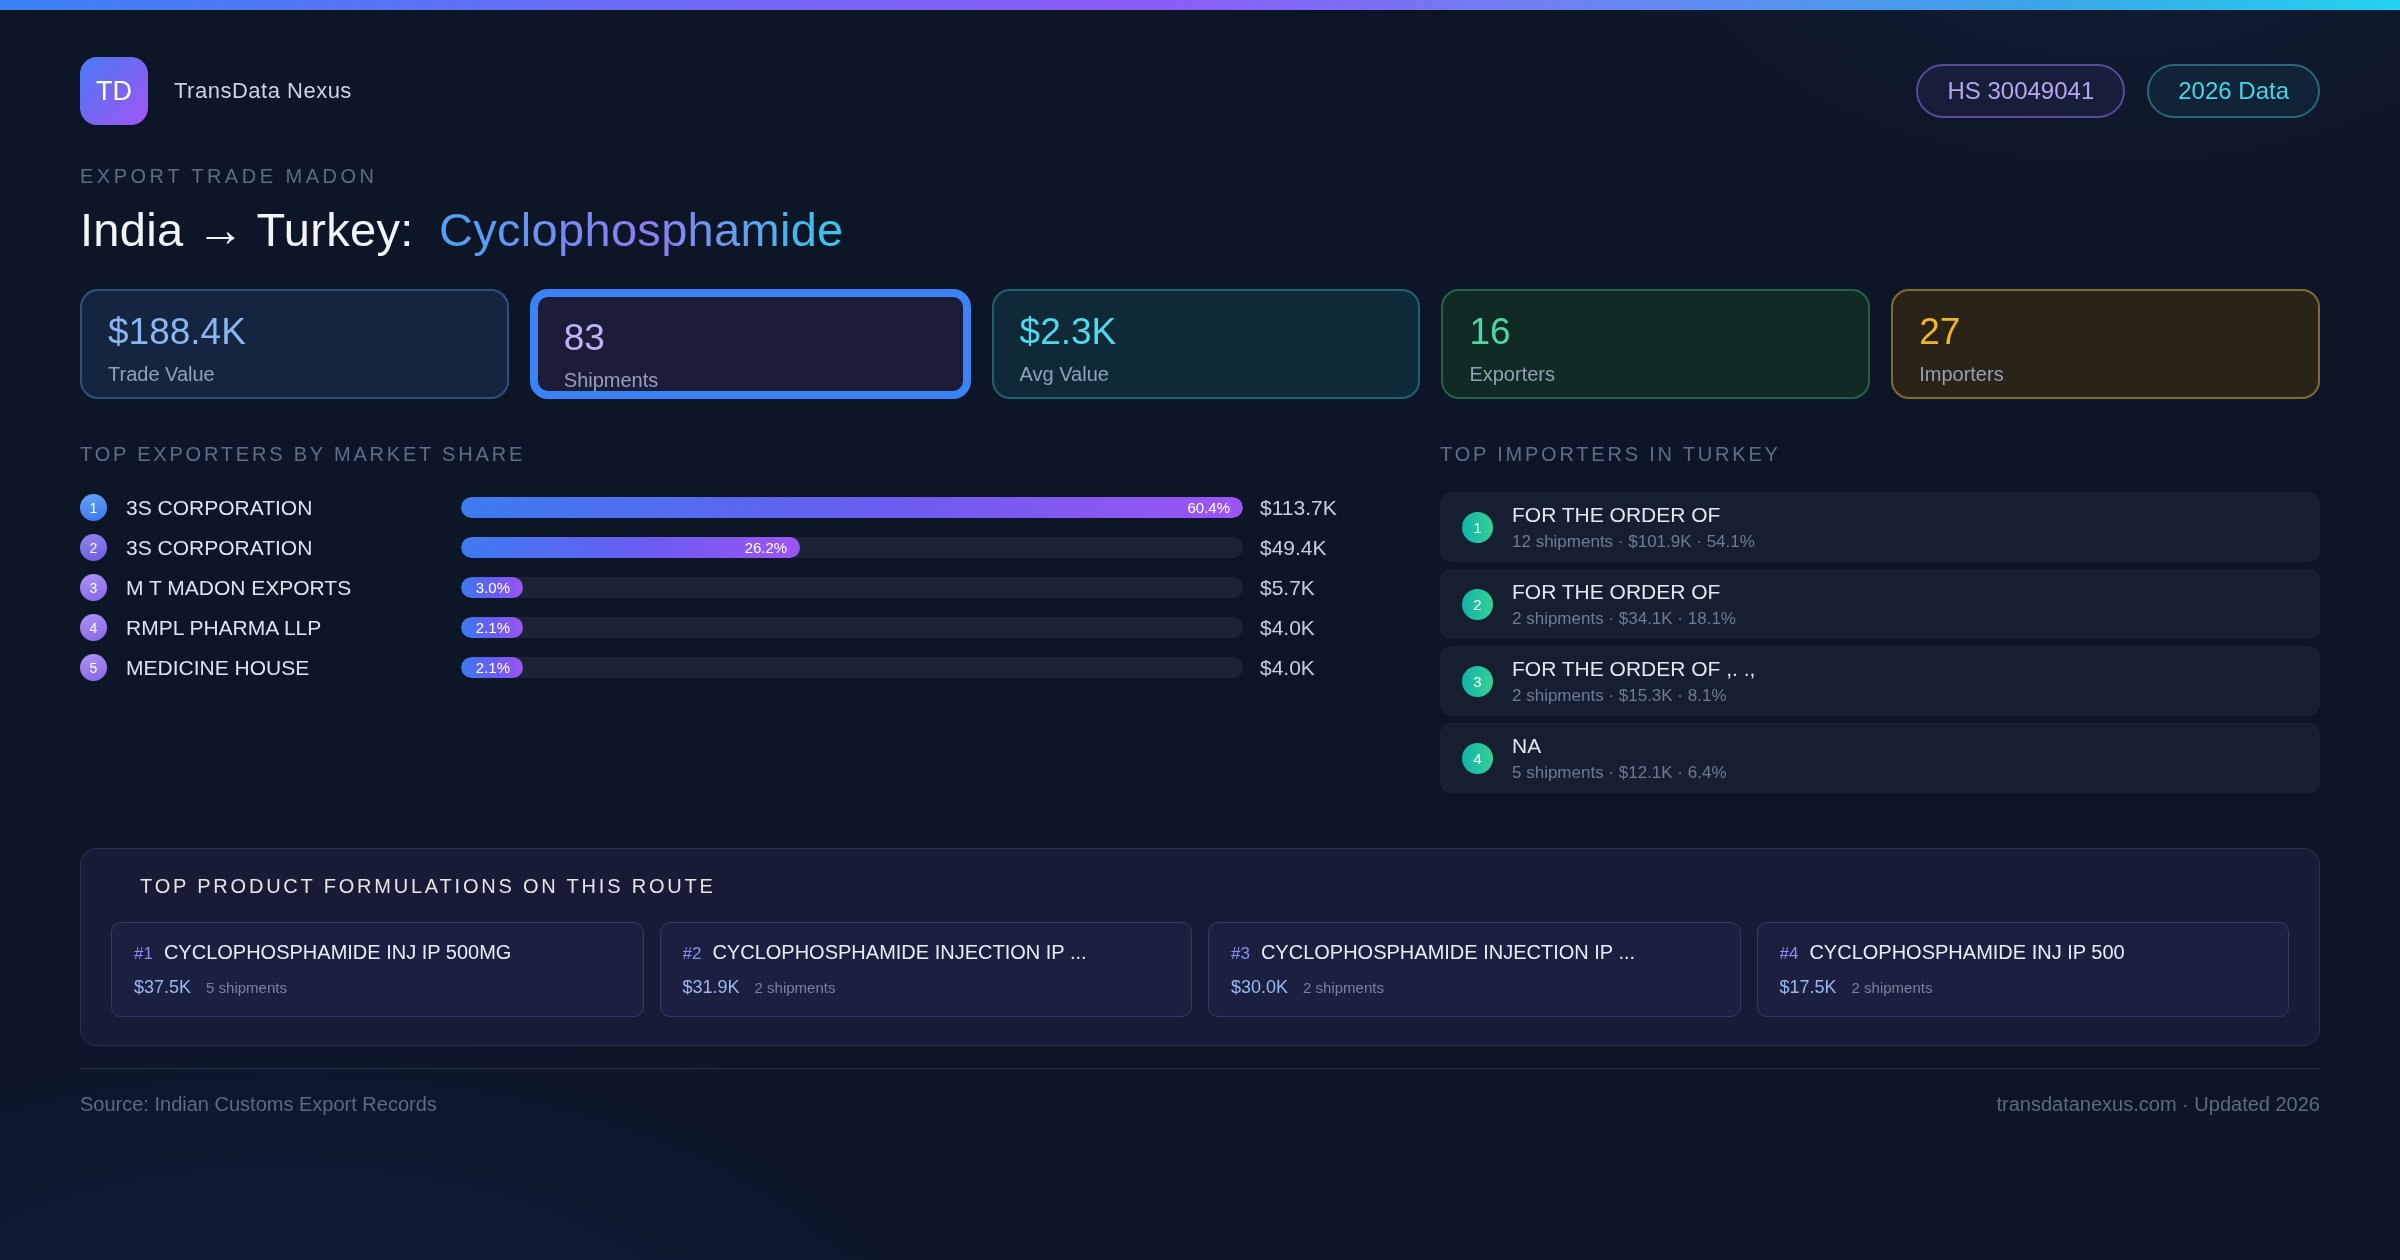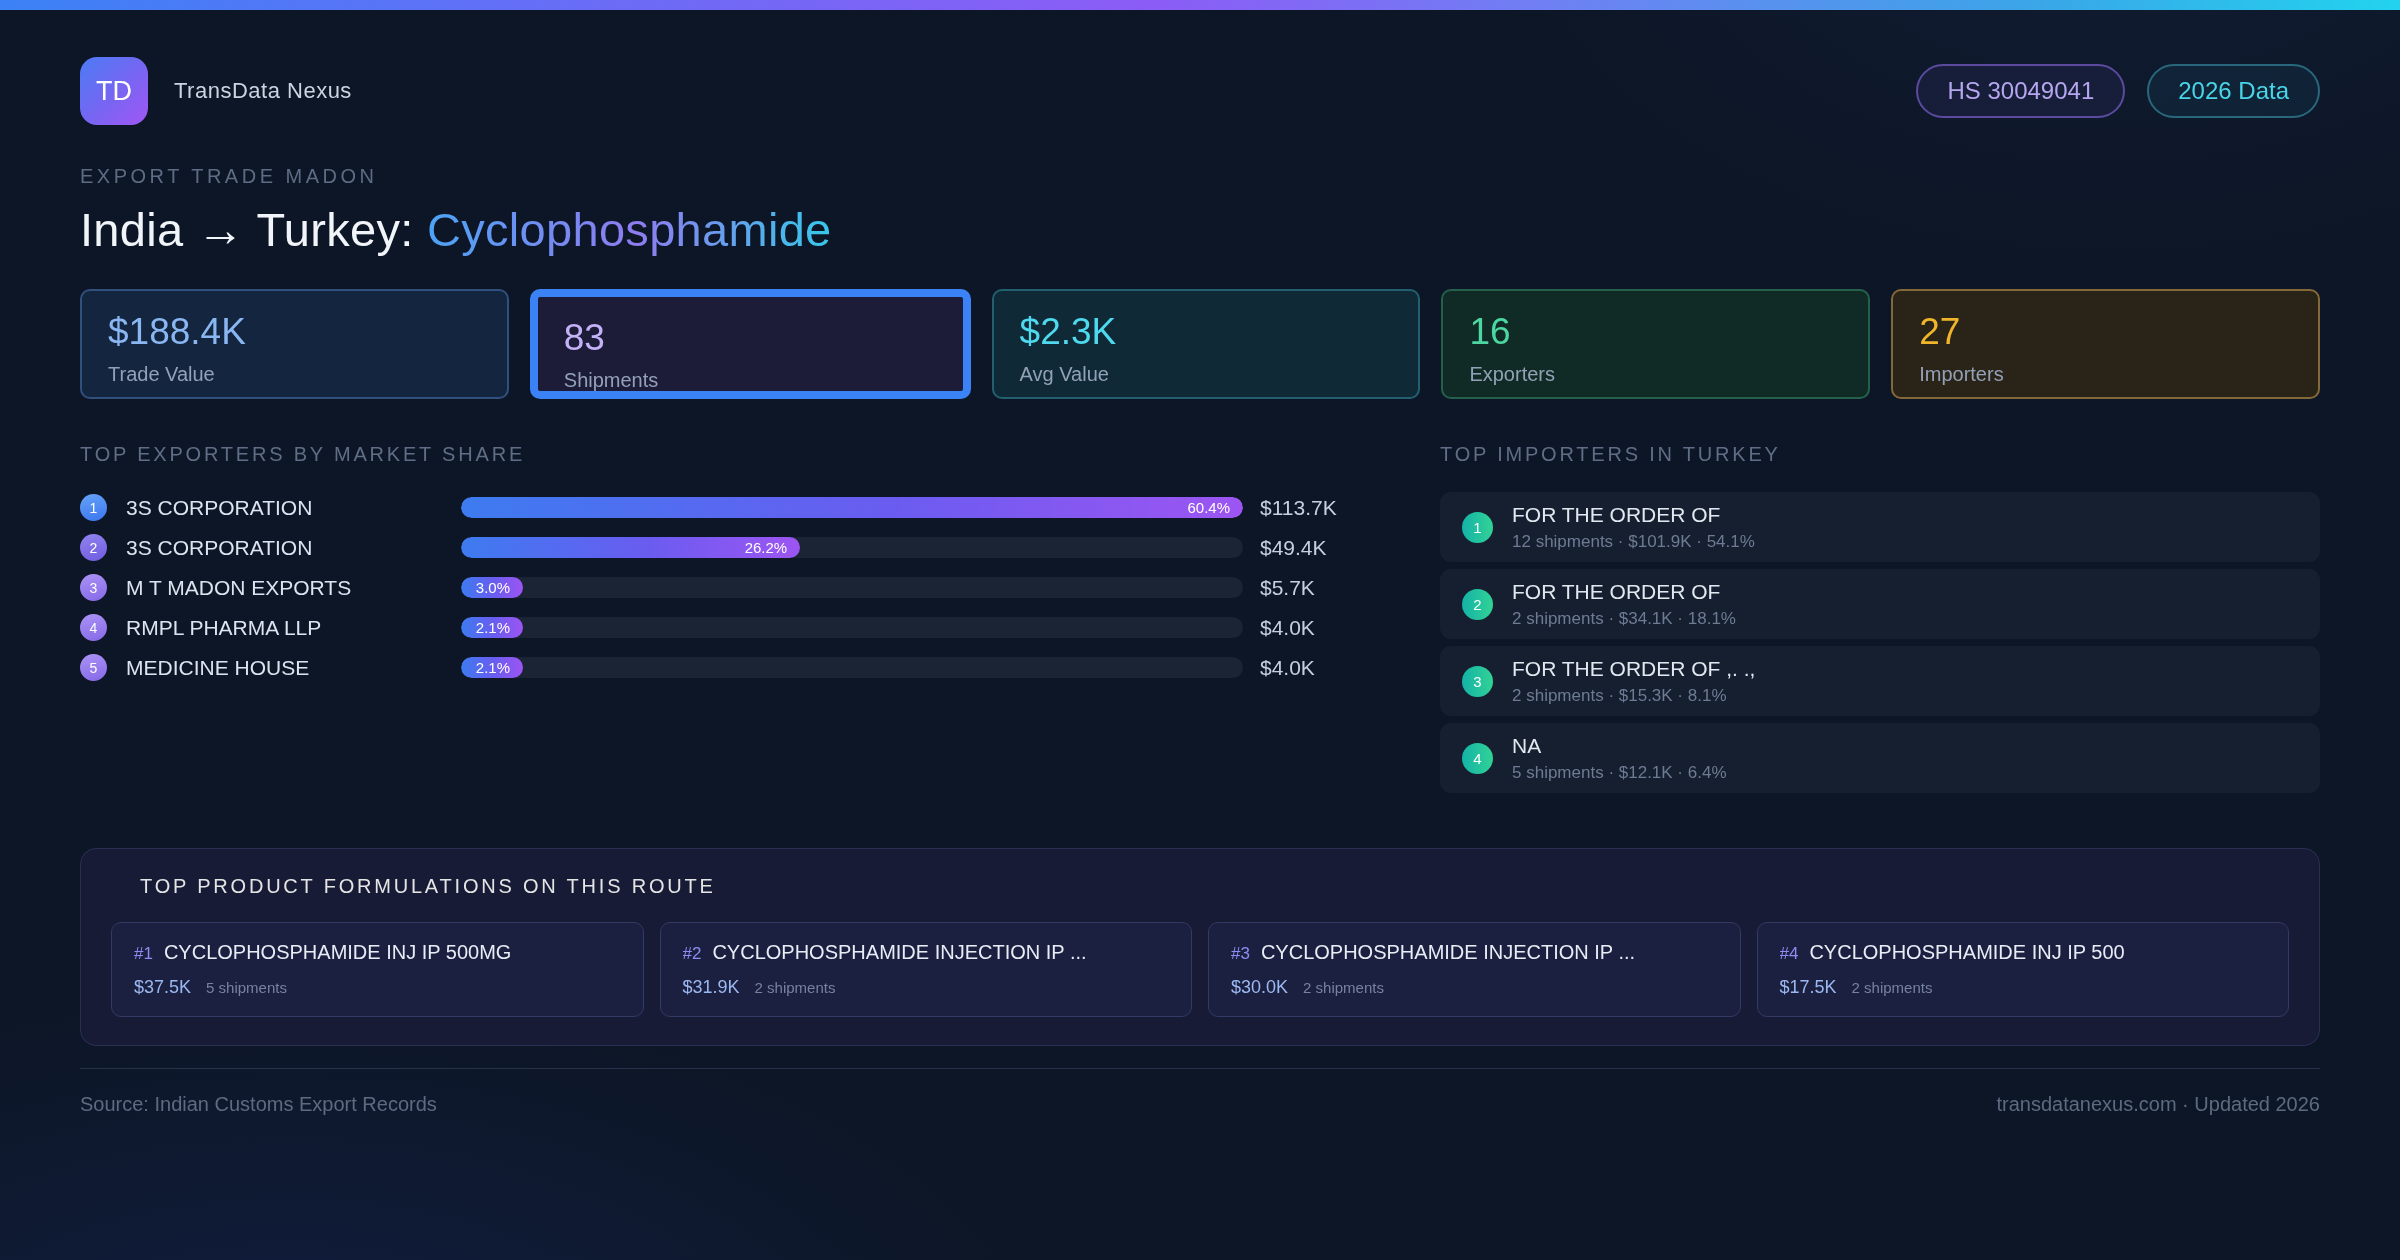--- a/index.html
+++ b/index.html
@@ -28,25 +28,25 @@
   .pills { display: flex; gap: 22px; }
   .pill { border-radius: 999px; font-size: 24px; padding: 11px 29px; }
   .pill.hs { border: 2px solid #5b4a9e; color: #b5a6ee; background: rgba(99,74,190,0.10); }
   .pill.year { border: 2px solid #29687c; color: #49d4e8; background: rgba(34,211,238,0.06); }
 
   
   .eyebrow { margin-top: 40px; font-size: 20px; letter-spacing: 3.5px; color: #5d6c84; }
   .title { margin-top: 14px; font-size: 47px; font-weight: 500; color: #f1f5f9; letter-spacing: 0.3px; }
   .title .product {
     background: linear-gradient(90deg,#4da3f5 0%,#8f7cf0 52%,#35c9ea 100%);
-    -webkit-background-clip: text; background-clip: text; color: transparent; }
+    -webkit-background-clip: text; background-clip: text; color: transparent; margin-left: 12px; }
 
   
   .stats { margin-top: 32px; display: flex; gap: 21px; }
-  .stat-card { flex: 1; height: 110px; border-radius: 10px; padding: 20px 26px; }
+  .stat-card { flex: 1; height: 110px; border-radius: 18px; padding: 20px 26px; }
   .stat-value { font-size: 37px; font-weight: 500; }
   .stat-label { font-size: 20px; color: #93a1b8; margin-top: 10px; }
   .stat-card.blue   { background:#13253f; border:2px solid #31507e; }
   .stat-card.blue   .stat-value { color:#8ab6f2; }
   .stat-card.purple { background:#1c1b38; border:8px solid #3b82f6; }
   .stat-card.purple .stat-value { color:#c3b2f5; }
   .stat-card.cyan   { background:#0f2936; border:2px solid #22606f; }
   .stat-card.cyan   .stat-value { color:#4ed9ee; }
   .stat-card.green  { background:#102b25; border:2px solid #26604d; }
   .stat-card.green  .stat-value { color:#4cd6a2; }

